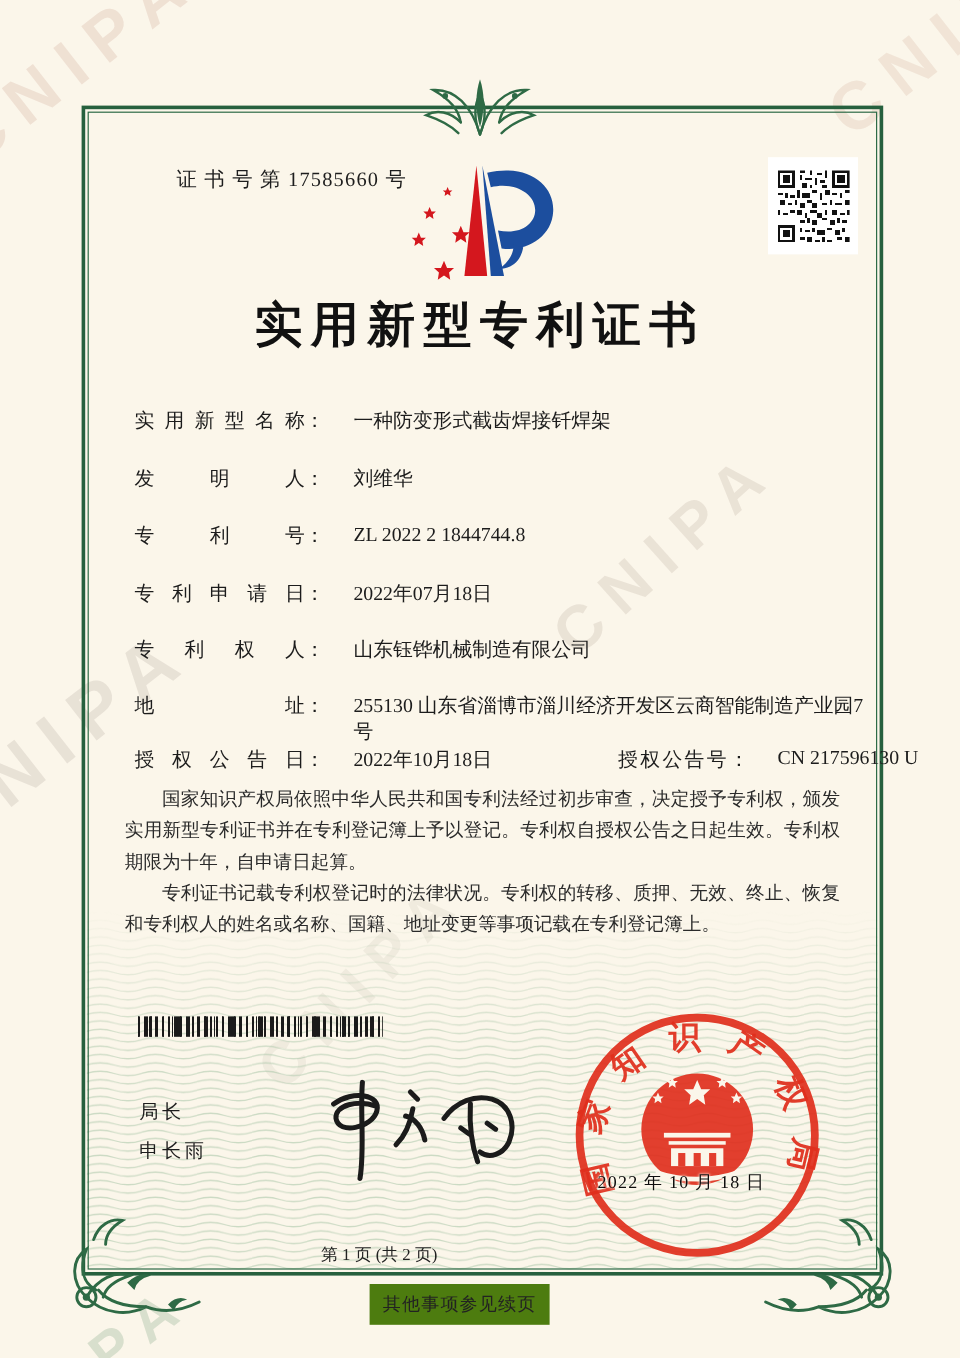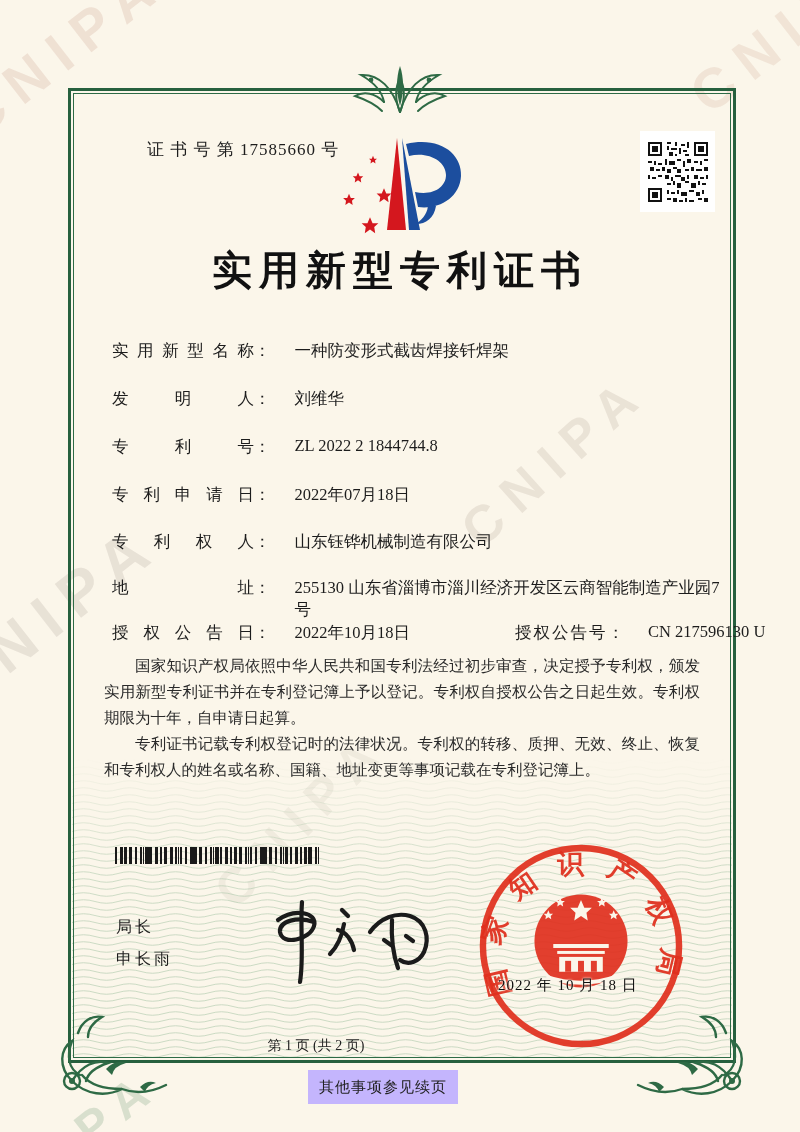--- a/index.html
+++ b/index.html
@@ -102,21 +102,21 @@
     position:absolute; left:498px; top:976px; width:145px;
     font-size:15px; font-weight:normal; color:#0e0e0e; letter-spacing:1px;
     text-shadow:0 0 3px #fdf8ec, 0 0 2px #fdf8ec;
     white-space:nowrap;
   }
 
   
   .page-num { position:absolute; left:0; top:1037px; width:632px; text-align:center; font-size:14px; color:#222; }
   .note-box {
     position:absolute; left:308px; top:1070px; width:150px; height:34px;
-    background:#c4b5fd; display:flex; align-items:center; justify-content:center;
+    background:#4d7c0f; display:flex; align-items:center; justify-content:center;
     font-size:15px; color:#222; letter-spacing:1px; white-space:nowrap; padding:0 14px;
   }
 
   .ornament { position:absolute; pointer-events:none; }
   .orn-top { left:345px; top:58px; }
   .orn-bl  { left:48px;  top:1003px; }
   .orn-br  { left:636px; top:1003px; transform:scaleX(-1); }
 </style>
 </head>
 <body>

